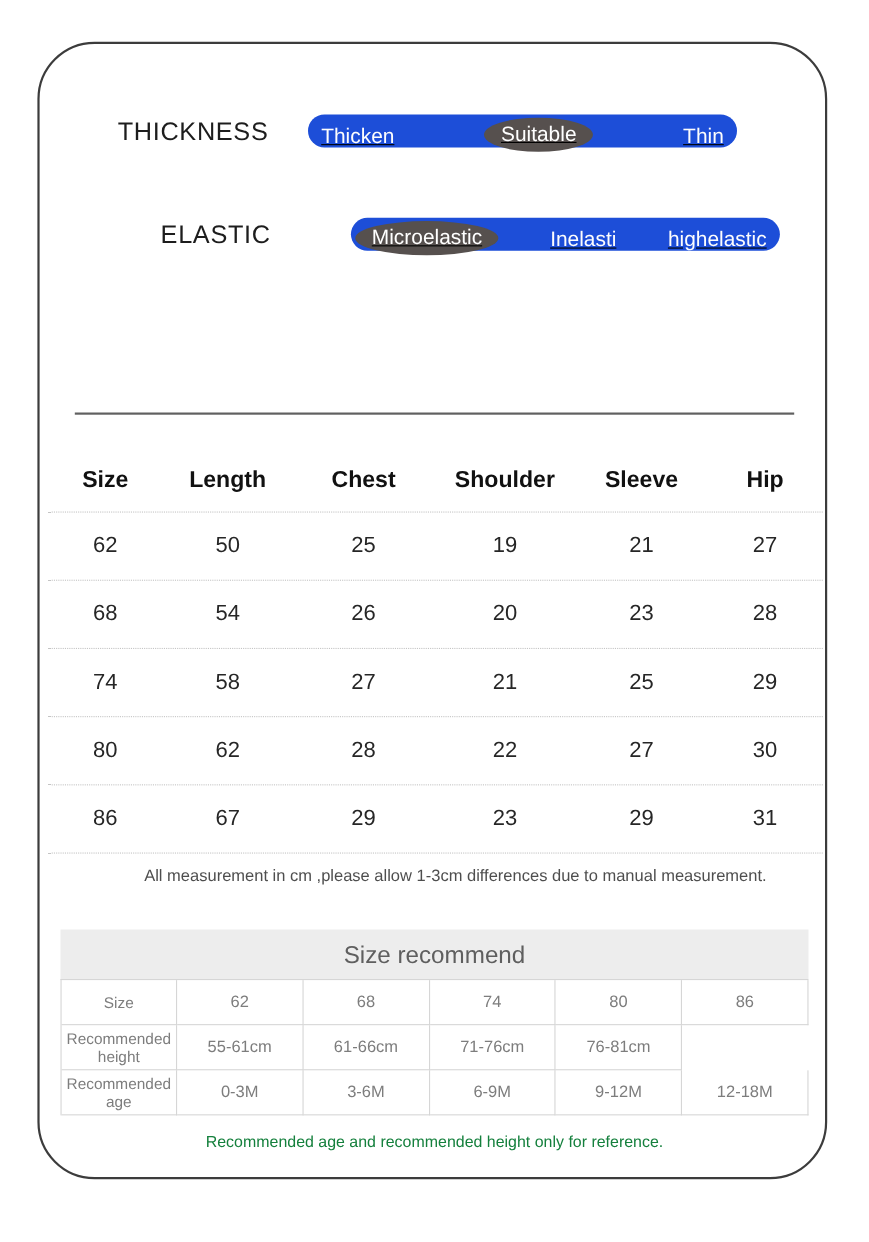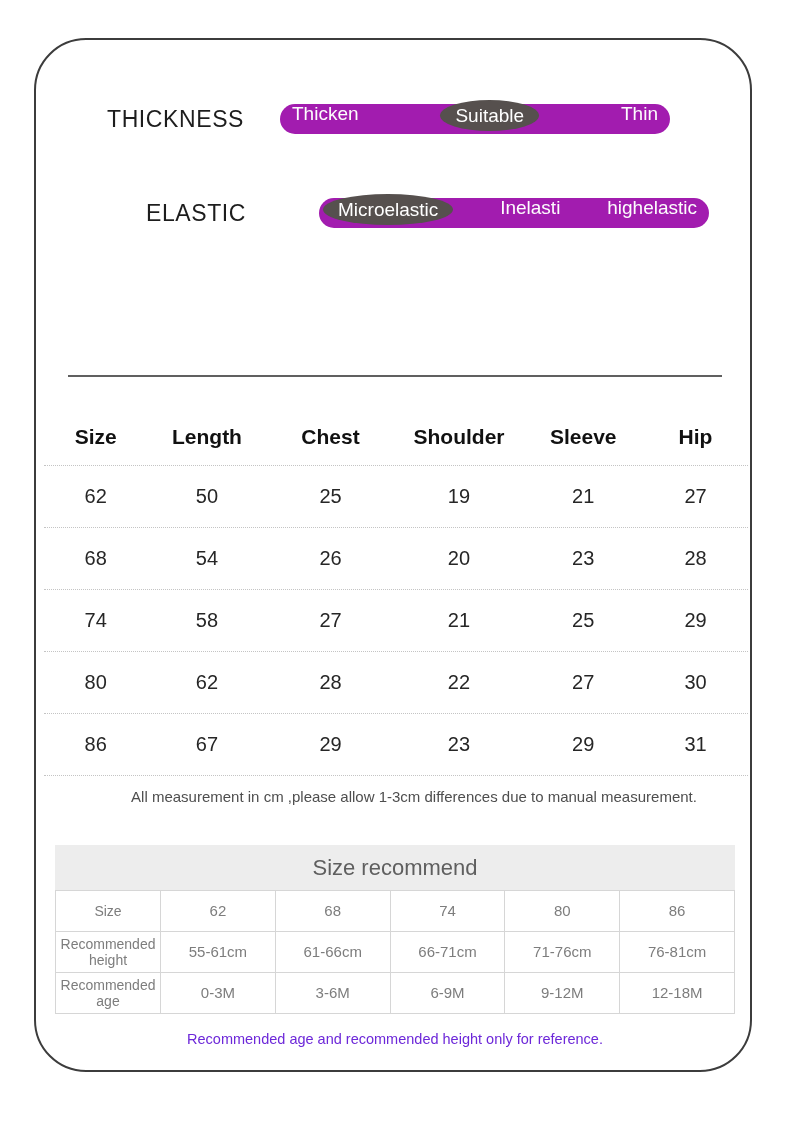--- a/index.html
+++ b/index.html
@@ -18,23 +18,23 @@
     box-sizing:border-box;
   }
   
   .attr-row{position:absolute;left:0;width:790px;height:30px;}
   .attr-row .attr-label{
     position:absolute;left:107px;top:0;height:30px;line-height:30px;
     font-size:23px;letter-spacing:0.6px;color:#1d1d1d;font-weight:500;
   }
   .pill-bar{
     position:absolute;left:280px;top:0;width:390px;height:30px;
-    background:#a21caf;border-radius:15px;
-    display:flex;align-items:flex-start;justify-content:space-between;
-    padding:0 12px;box-sizing:border-box;
+    background:#1d4ed8;border-radius:15px;
+    display:flex;align-items:flex-end;justify-content:space-between;
+    padding:0 12px;box-sizing:border-box;text-decoration:underline;
   }
   .pill-bar .opt{
     color:#fdfdfd;font-size:19px;line-height:1;white-space:nowrap;
   }
   .pill-bar .opt.sel{
     background:#56504e;border-radius:50%;
     padding:6px 15px;margin:-4px 0;color:#ffffff;
   }
   #row-thickness{top:104px;}
   #row-elastic{top:198px;margin-left:39px;}
@@ -80,21 +80,21 @@
   }
   .rec-row > div{
     border-right:1px solid #d6d6d6;border-bottom:1px solid #d6d6d6;
     min-height:41px;display:flex;align-items:center;justify-content:center;
     text-align:center;font-size:15px;color:#7d7d7d;box-sizing:border-box;
     line-height:1.15;padding:2px 2px;
   }
   .rec-row > div.rowlab{font-size:14px;}
   .footer-note{
     position:absolute;left:0;top:1031px;width:790px;text-align:center;
-    font-size:14.5px;color:#6d28d9;
+    font-size:14.5px;color:#15803d;
   }
 </style>
 </head>
 <body>
 
 <div class="page">
   <div class="frame"></div>
 
   <div class="attr-row" id="row-thickness">
     <div class="attr-label">THICKNESS</div>
@@ -178,21 +178,20 @@
       <div>62</div>
       <div>68</div>
       <div>74</div>
       <div>80</div>
       <div>86</div>
     </div>
     <div class="rec-row">
       <div class="rowlab">Recommended height</div>
       <div>55-61cm</div>
       <div>61-66cm</div>
-      <div>66-71cm</div>
       <div>71-76cm</div>
       <div>76-81cm</div>
     </div>
     <div class="rec-row">
       <div class="rowlab">Recommended age</div>
       <div>0-3M</div>
       <div>3-6M</div>
       <div>6-9M</div>
       <div>9-12M</div>
       <div>12-18M</div>

